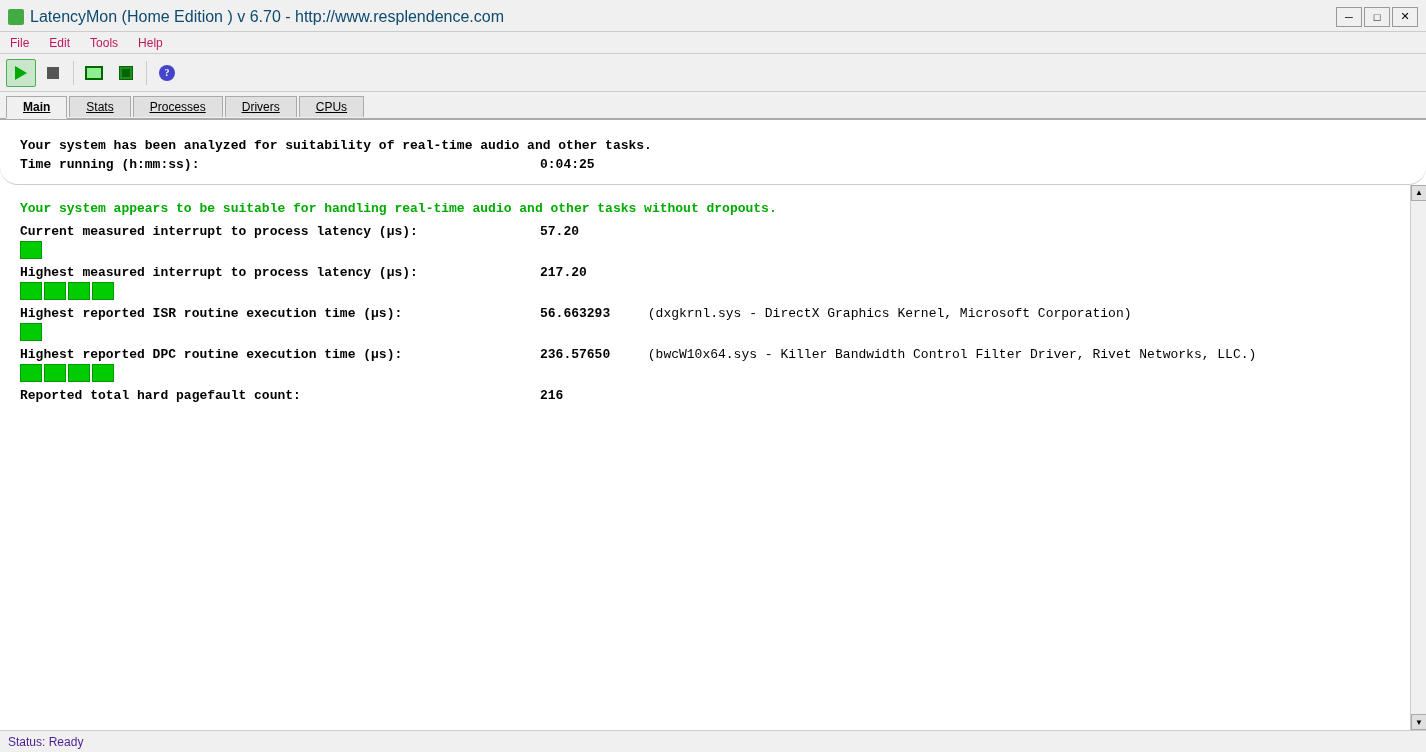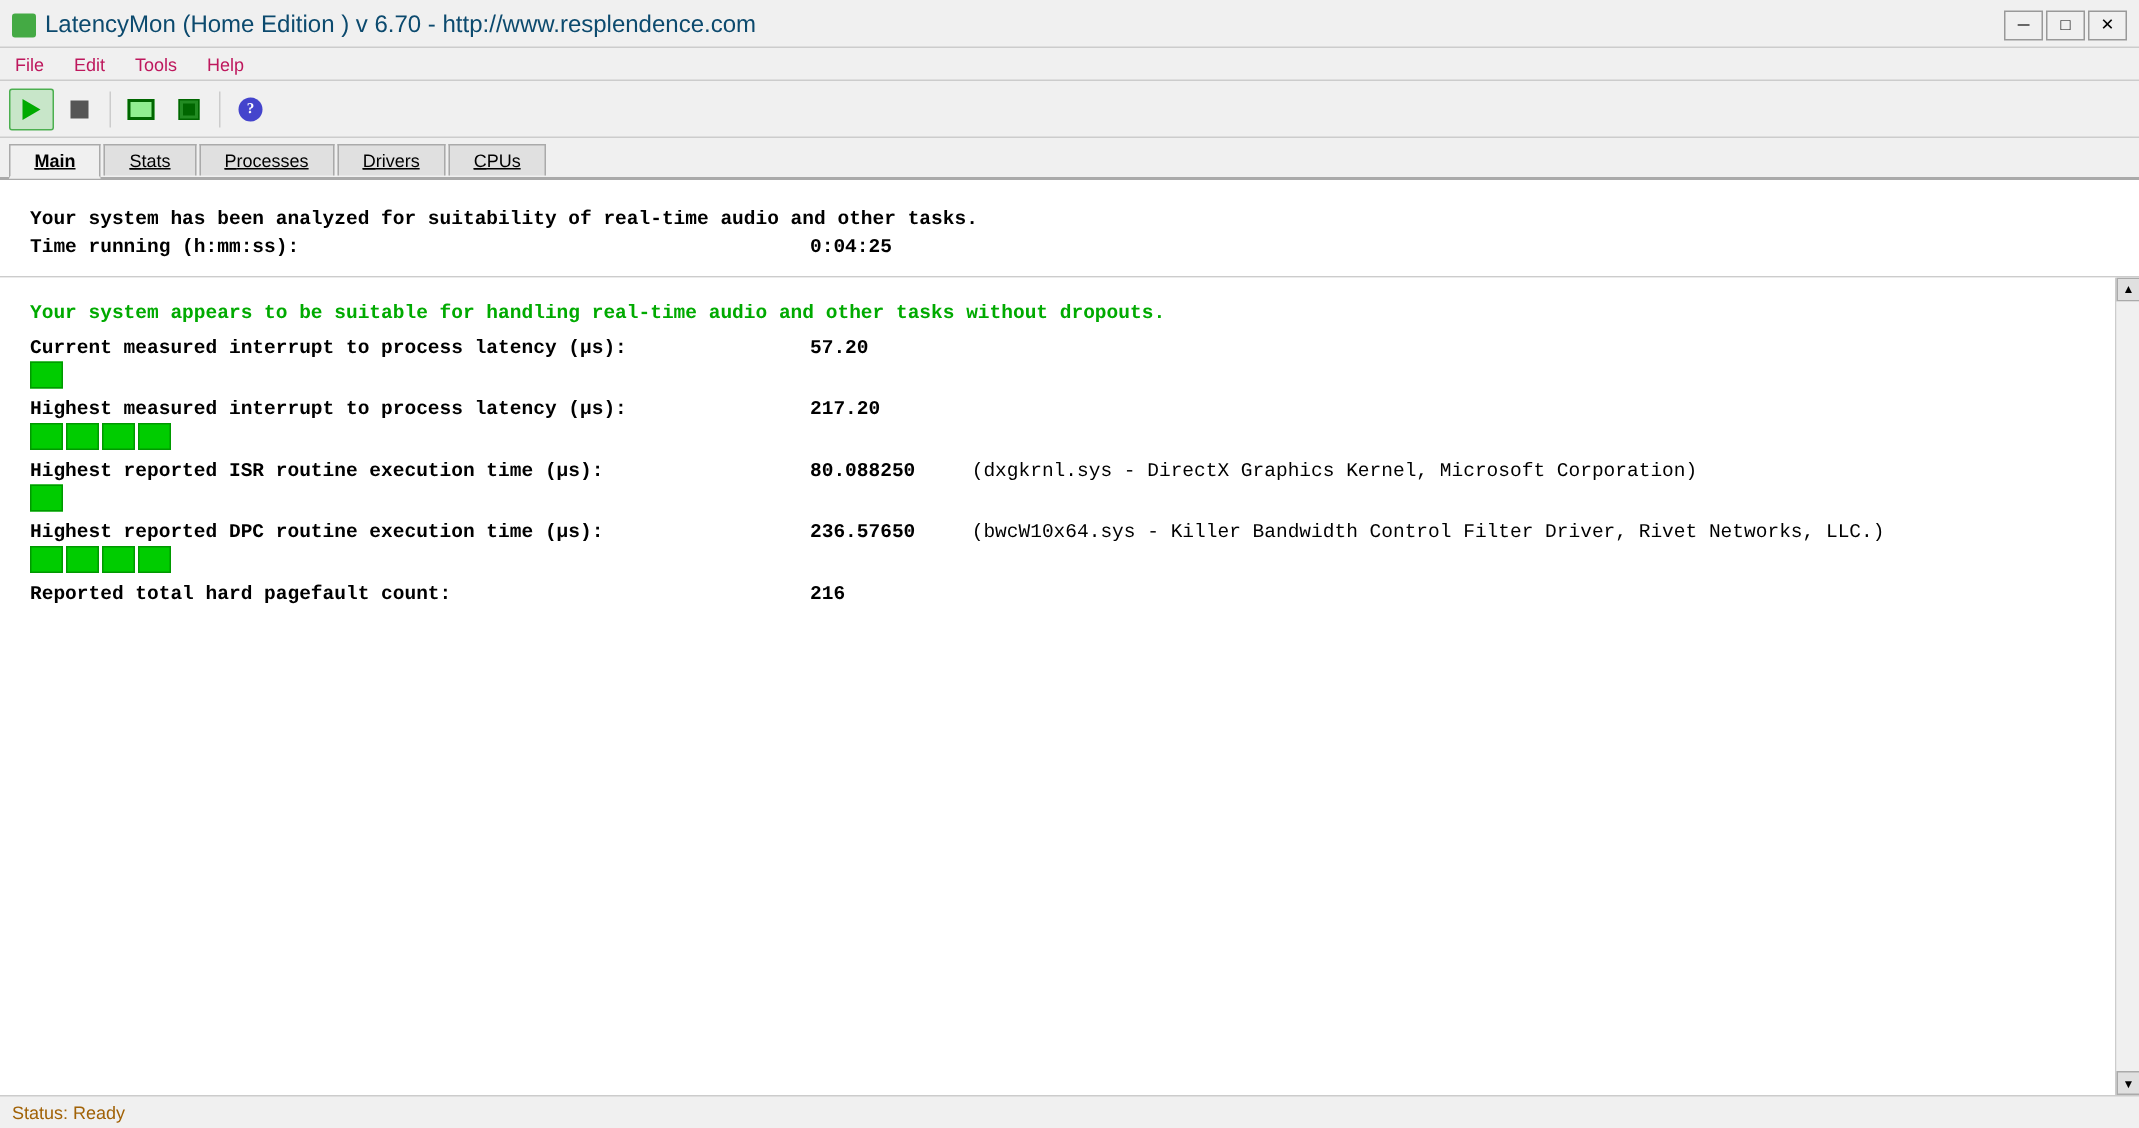--- a/index.html
+++ b/index.html
@@ -135,20 +135,21 @@
       display: flex;
       flex-direction: column;
       overflow: hidden;
     }
 
     
     .info-section {
       padding: 16px 20px 12px 20px;
       border-bottom: 1px solid #ccc;
       background: white;
+      border-radius: 18px;
     }
     .info-text {
       font-family: 'Courier New', monospace;
       font-size: 13px;
       color: #000;
       font-weight: bold;
       line-height: 1.6;
     }
     .info-row {
       display: flex;
@@ -249,21 +250,21 @@
 
     
     .status-bar {
       height: 22px;
       background: #f0f0f0;
       border-top: 1px solid #ccc;
       display: flex;
       align-items: center;
       padding: 0 8px;
       font-size: 12px;
-      color: #a16207;
+      color: #4c1d95;
     }
 
     
     .play-icon {
       width: 0;
       height: 0;
       border-top: 7px solid transparent;
       border-bottom: 7px solid transparent;
       border-left: 12px solid #00aa00;
       display: inline-block;
@@ -385,21 +386,21 @@
             <div class="metric-bar-block"></div>
             <div class="metric-bar-block"></div>
             <div class="metric-bar-block"></div>
             <div class="metric-bar-block"></div>
           </div>
         </div>
 
         <div class="metric-row">
           <div class="metric-label-row">
             <span class="metric-label">Highest reported ISR routine execution time (µs):</span>
-            <span class="metric-value">80.088250</span>
+            <span class="metric-value">56.663293</span>
             <span class="metric-detail">&nbsp;(dxgkrnl.sys - DirectX Graphics Kernel, Microsoft Corporation)</span>
           </div>
           <div class="metric-bar-container">
             <div class="metric-bar-block"></div>
           </div>
         </div>
 
         <div class="metric-row">
           <div class="metric-label-row">
             <span class="metric-label">Highest reported DPC routine execution time (µs):</span>

